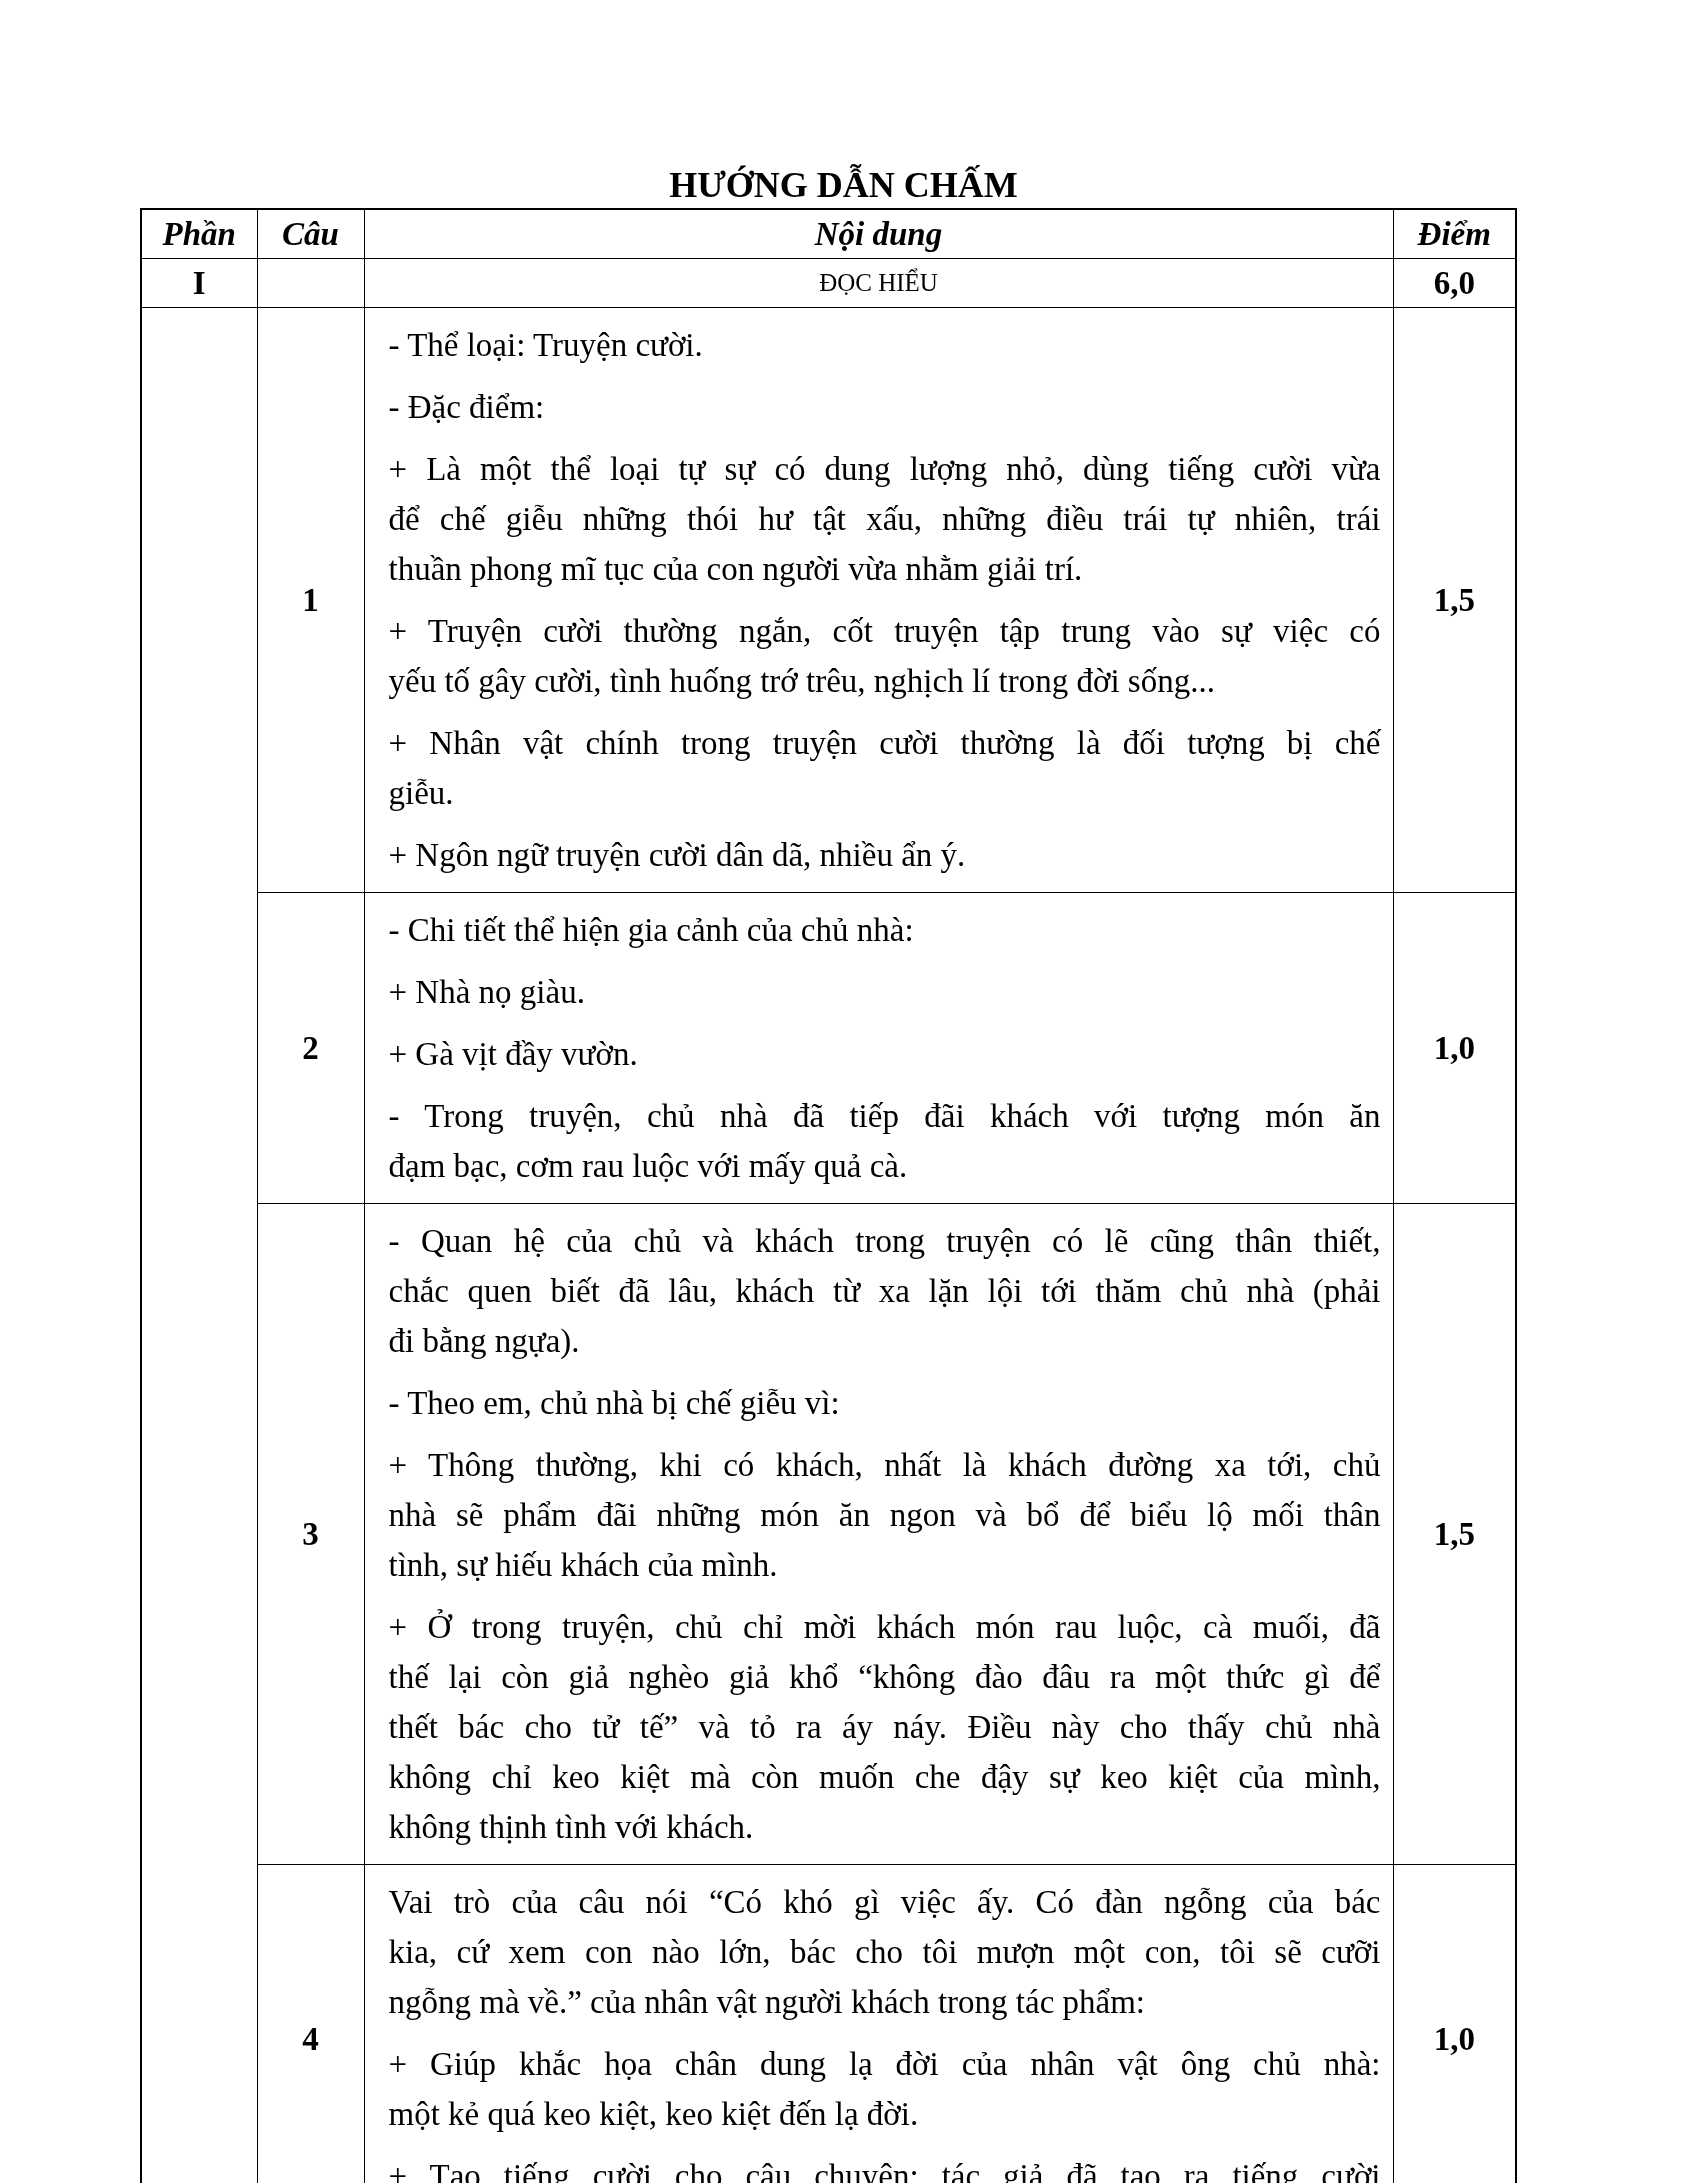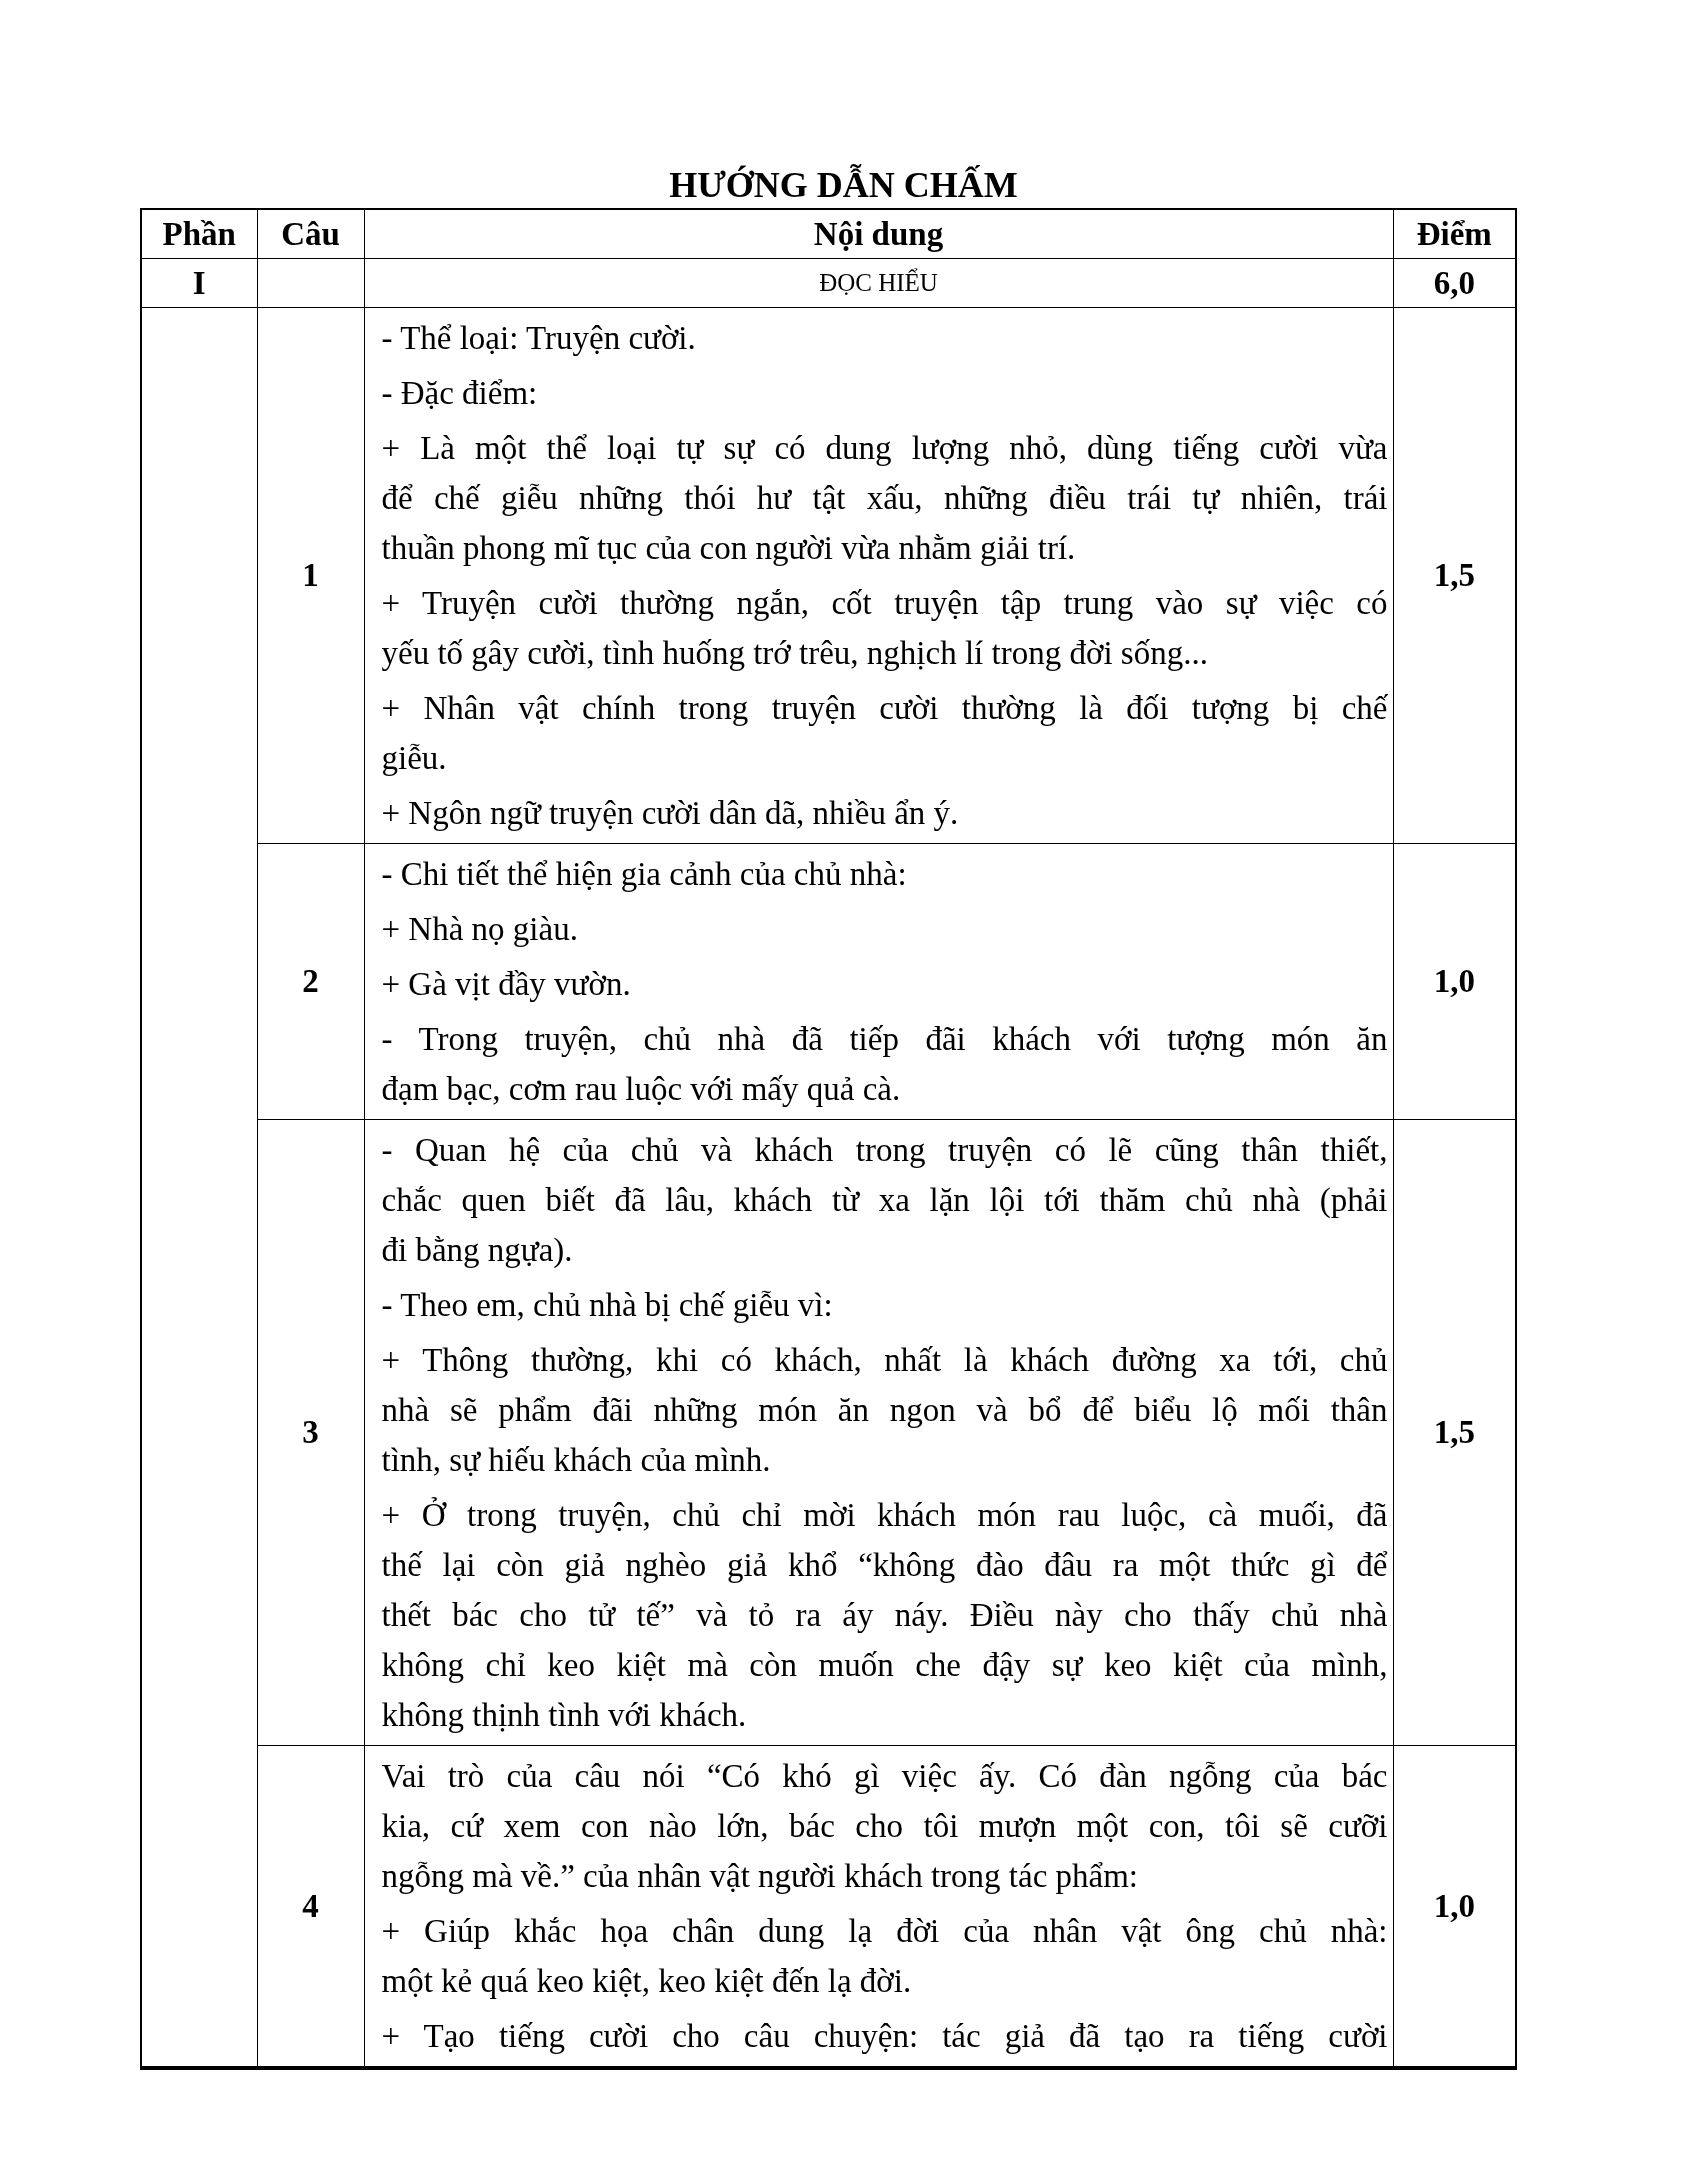--- a/index.html
+++ b/index.html
@@ -36,20 +36,21 @@
   table.grade th, table.grade td{
     border:1.6px solid #000;
     padding:0;
   }
   table.grade th{
     font-size:33px;
     font-weight:bold;
     text-align:center;
     vertical-align:middle;
     height:48px;
+    font-style:italic;
   }
   .row-section td{ height:48px; }
   .part-cell, .qcell, .score{
     font-size:33px;
     font-weight:bold;
     text-align:center;
     vertical-align:middle;
   }
   .section-content{
     font-size:25px;
@@ -57,21 +58,21 @@
     text-align:center;
     vertical-align:middle;
   }
   .content{
     vertical-align:top;
     text-align:left;
     padding:4px 9.5px 4px 9.5px;
     font-size:33px;
     line-height:50px;
   }
-  .para{ margin:5px;padding-left:12px; }
+  .para{ margin:12px;padding-left:12px; }
   .line{ min-height:50px; }
   .line.fill{
     text-align:justify;
     text-align-last:justify;
   }
   .it{ }
   .qrow-1{ height:514px; }
   .qrow-2{ height:254px; }
   .qrow-3{ height:623px; }
   .qrow-4{ height:294px; }

